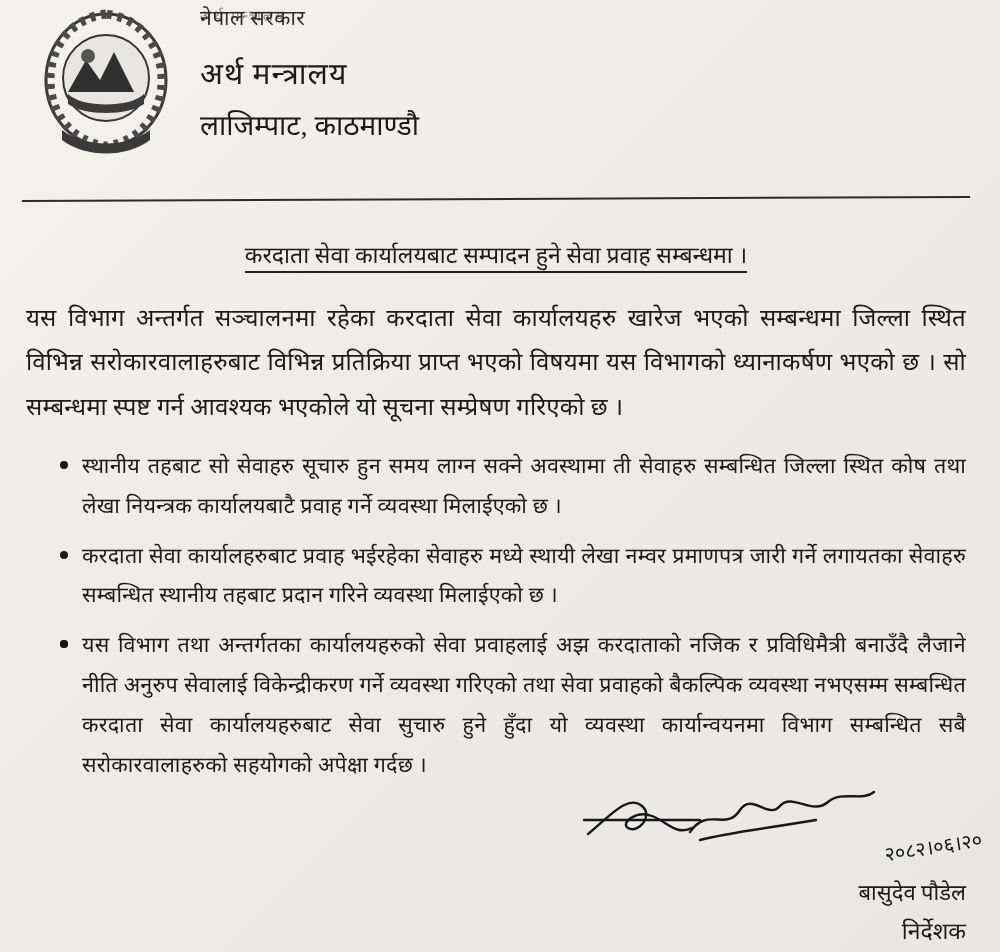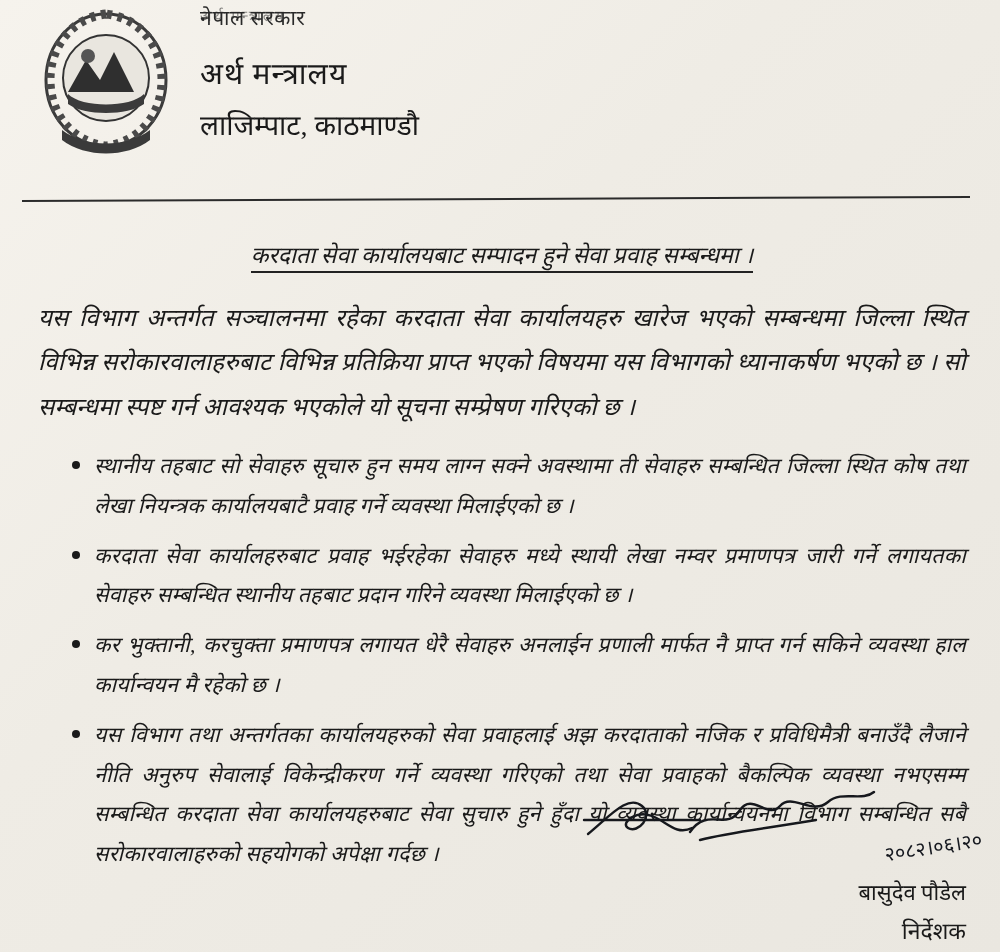--- a/index.html
+++ b/index.html
@@ -73,24 +73,23 @@
     left: 22px;
     right: 30px;
     top: 198px;
     height: 2px;
     background: #2b2b2b;
     transform: rotate(-0.25deg);
   }
   
   .doc-body {
     position: absolute;
-    left: 16px; right: 0;
+    left: 4px; right: 0;
     top: 220px;
     padding: 0 34px 0 22px;
-    font-style: italic;
   }
   .subject {
     text-align: center;
     font-size: 23px;
     margin: 18px 0 26px 0;
   }
   .subject span {
     border-bottom: 2px solid #222;
     padding-bottom: 3px;
   }
@@ -206,21 +205,20 @@
       <li>
         <span class="bullet"></span>
         <span>स्थानीय तहबाट सो सेवाहरु सूचारु हुन समय लाग्न सक्ने अवस्थामा ती सेवाहरु सम्बन्धित जिल्ला स्थित कोष तथा लेखा नियन्त्रक कार्यालयबाटै प्रवाह गर्ने व्यवस्था मिलाईएको छ ।</span>
       </li>
       <li>
         <span class="bullet"></span>
         <span>करदाता सेवा कार्यालहरुबाट प्रवाह भईरहेका सेवाहरु मध्ये स्थायी लेखा नम्वर प्रमाणपत्र जारी गर्ने लगायतका सेवाहरु सम्बन्धित स्थानीय तहबाट प्रदान गरिने व्यवस्था मिलाईएको छ ।</span>
       </li>
       <li>
         <span class="bullet"></span>
-        <span>कर भुक्तानी, करचुक्ता प्रमाणपत्र लगायत धेरै सेवाहरु अनलाईन प्रणाली मार्फत नै प्राप्त गर्न सकिने व्यवस्था हाल कार्यान्वयन मै रहेको छ ।</span>
       </li>
       <li>
         <span class="bullet"></span>
         <span>यस विभाग तथा अन्तर्गतका कार्यालयहरुको सेवा प्रवाहलाई अझ करदाताको नजिक र प्रविधिमैत्री बनाउँदै लैजाने नीति अनुरुप सेवालाई विकेन्द्रीकरण गर्ने व्यवस्था गरिएको तथा सेवा प्रवाहको बैकल्पिक व्यवस्था नभएसम्म सम्बन्धित करदाता सेवा कार्यालयहरुबाट सेवा सुचारु हुने हुँदा यो व्यवस्था कार्यान्वयनमा विभाग सम्बन्धित सबै सरोकारवालाहरुको सहयोगको अपेक्षा गर्दछ ।</span>
       </li>
     </ul>
   </div>
 
   <div class="signature">
     <svg viewBox="0 0 300 80" width="300" height="80" aria-hidden="true">

